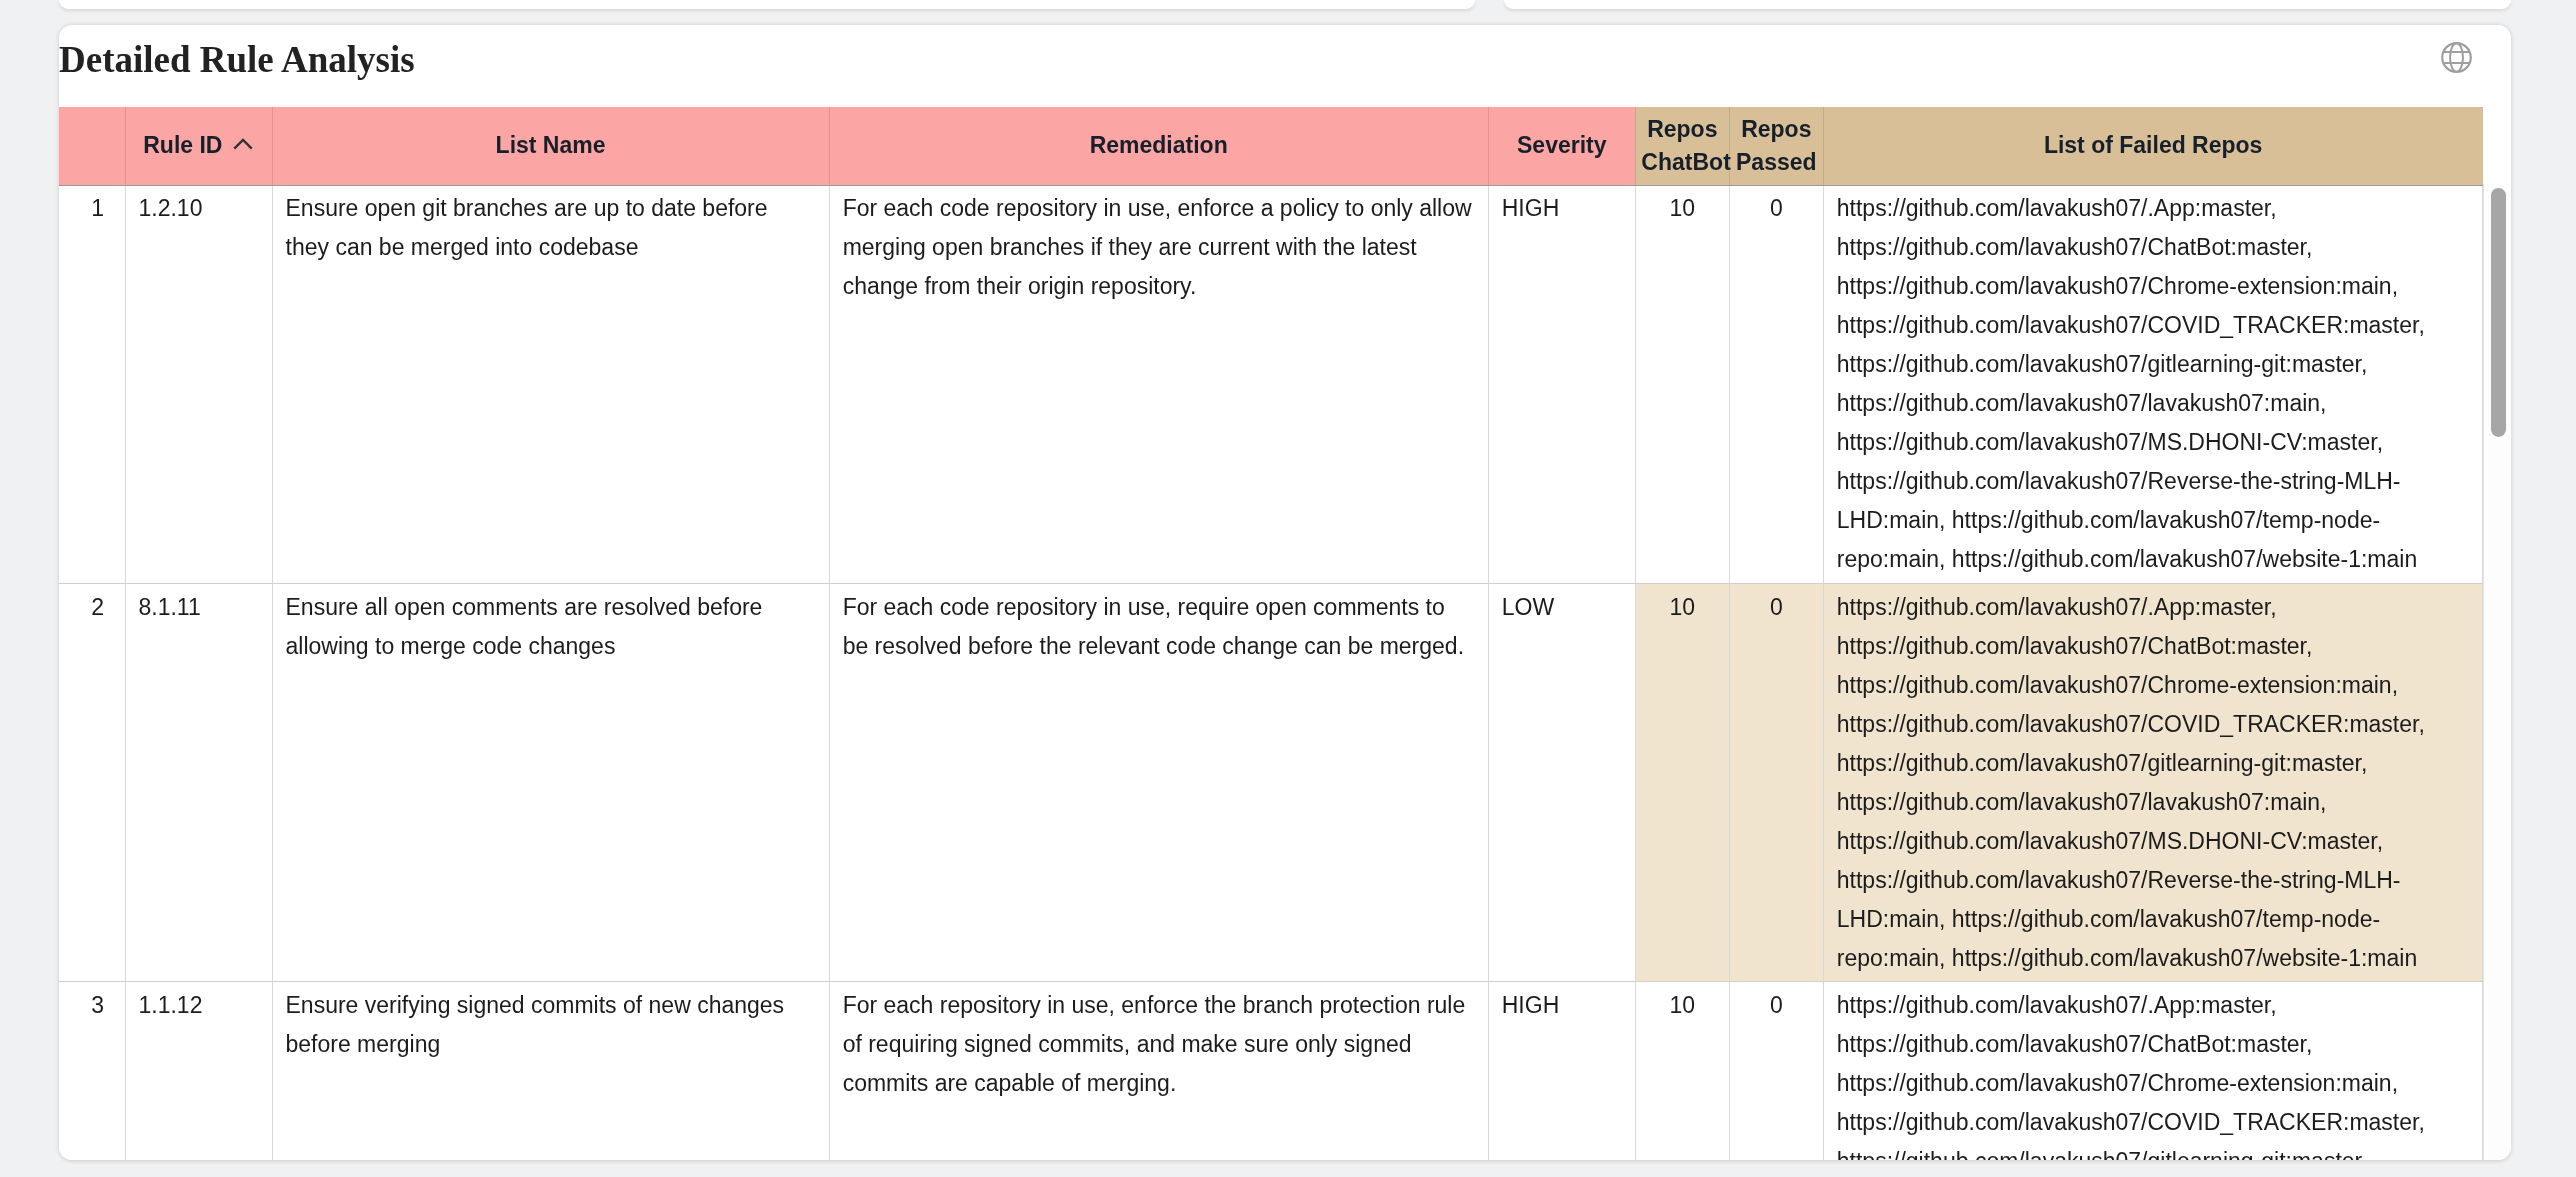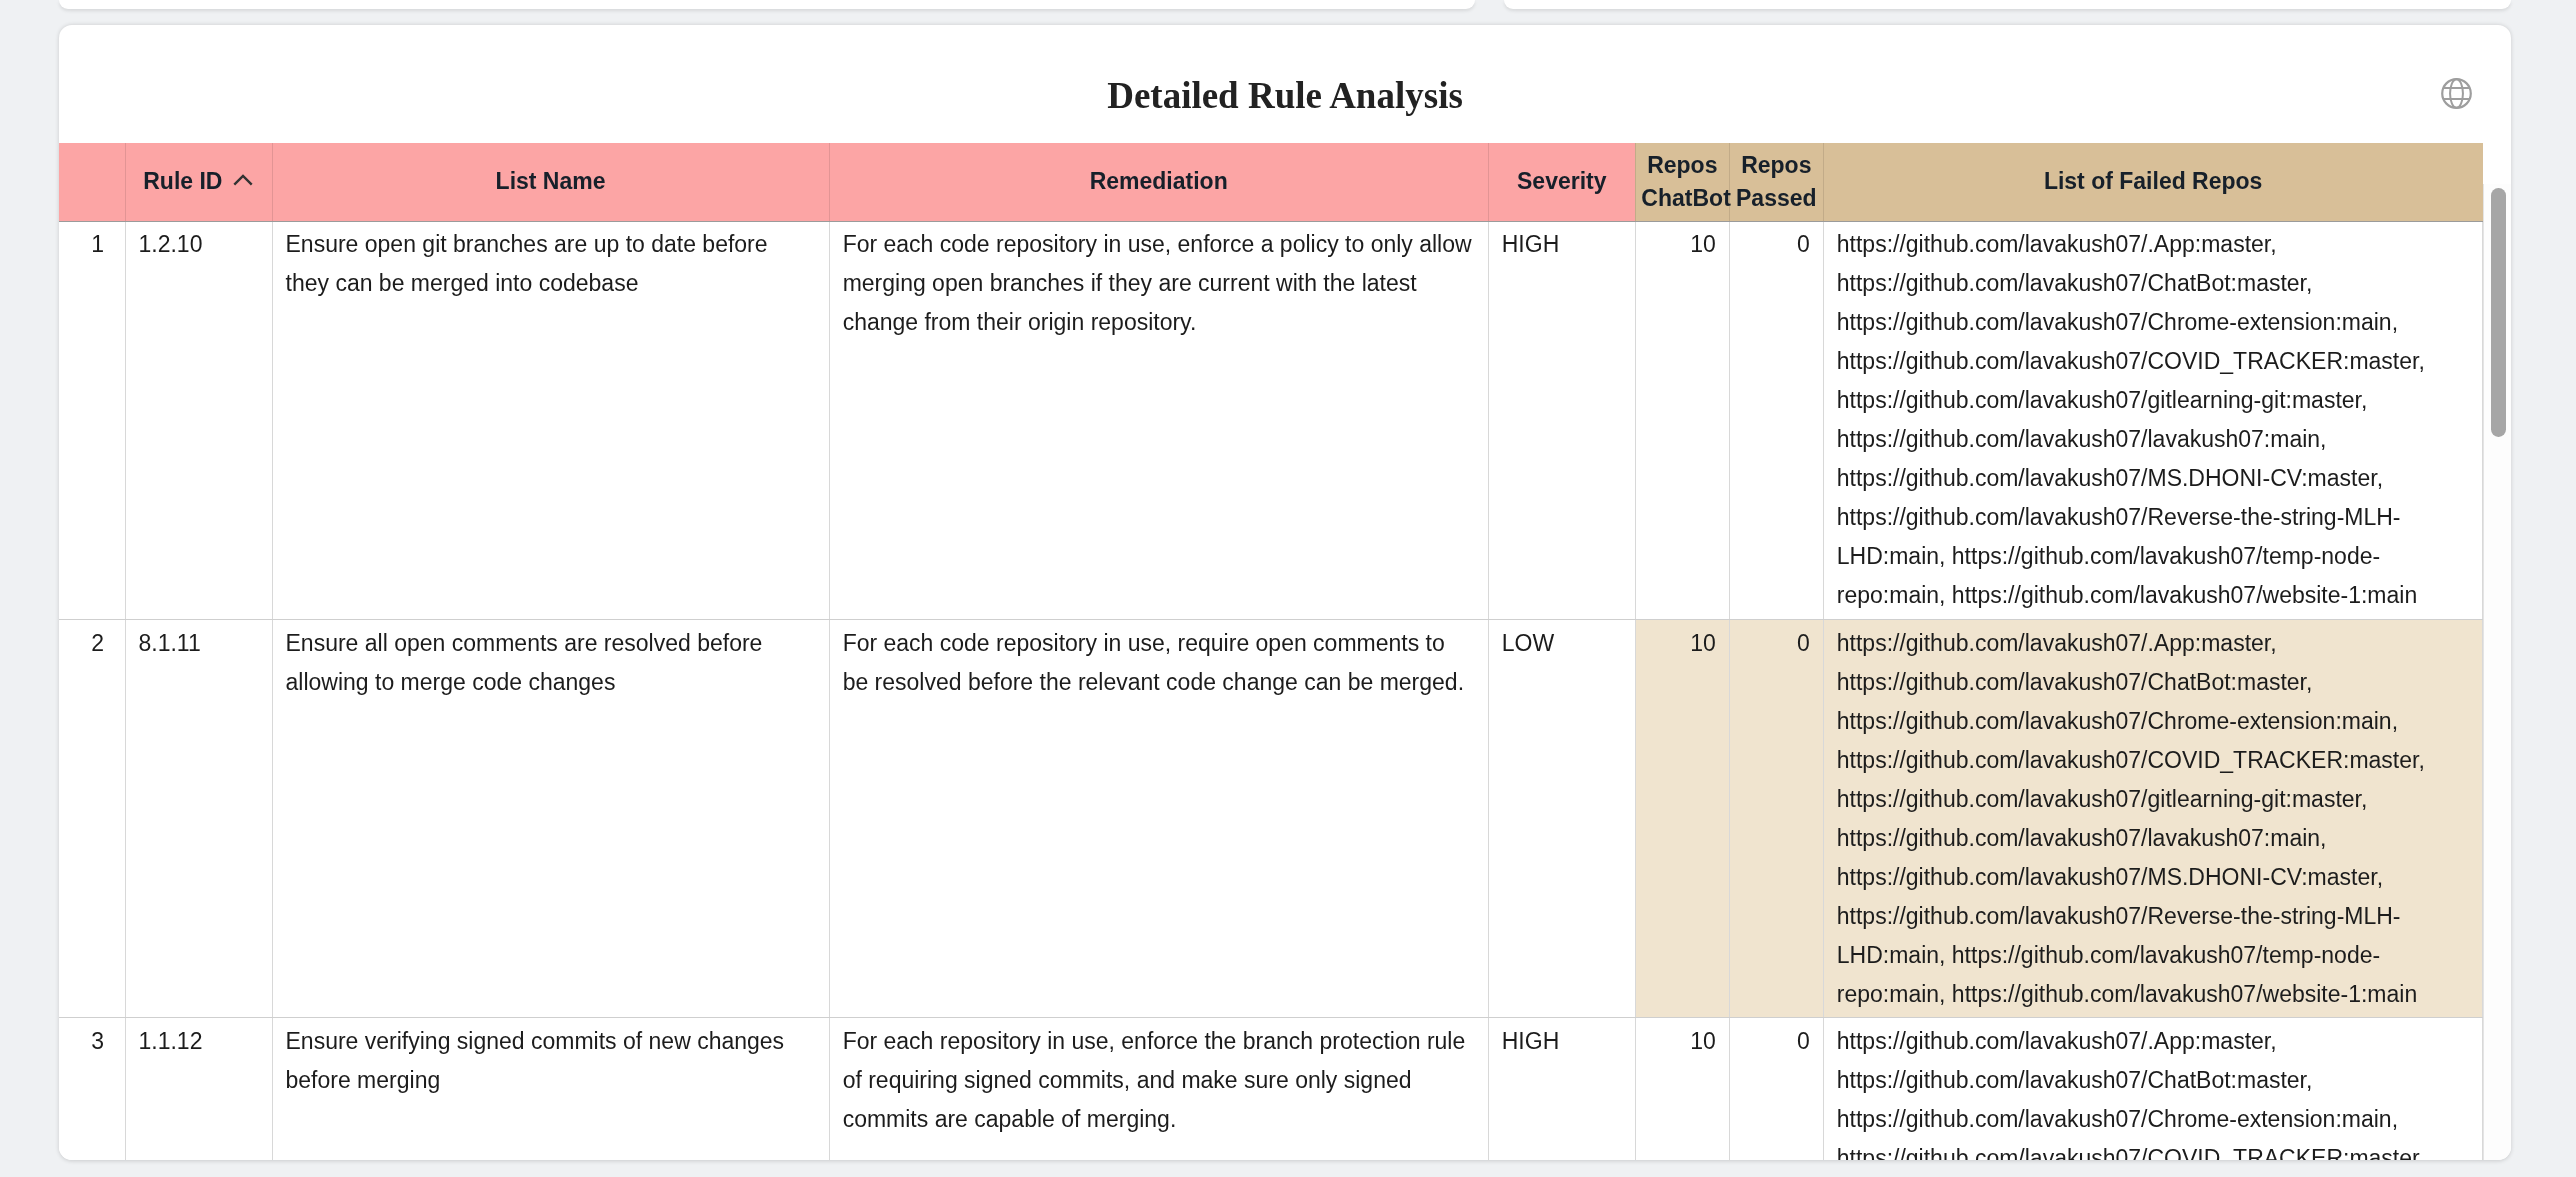--- a/index.html
+++ b/index.html
@@ -11,40 +11,40 @@
   .top-card { position:absolute; top:0; height:9.3px; background:#ffffff;
               border-radius:0 0 11px 11px; box-shadow:0 1.9px 3.7px rgba(0,0,0,0.10); }
   .top-card.left  { left:59px;  width:1416px; }
   .top-card.right { left:1504px; width:1007px; }
 
   .card { position:absolute; left:59px; top:25px; width:2452px; height:1135px;
           background:#ffffff; border-radius:13px; overflow:hidden;
           box-shadow:0 0.9px 4.6px rgba(0,0,0,0.16); }
 
   .card-top { position:relative; height:82px; }
-  .page-title { text-align:center; padding-top:13px; font-family:"Liberation Serif", serif;
-                font-size:37px; font-weight:bold; color:#222;margin-top:36px; }
+  .page-title { text-align:left; padding-top:13px; font-family:"Liberation Serif", serif;
+                font-size:37px; font-weight:bold; color:#222; }
   .globe { position:absolute; top:15px; right:37px; width:35px; height:35px; }
 
   table.rules { border-collapse:collapse; table-layout:fixed; width:2424px;
                 font-size:23px; line-height:39px; color:#1c1c1c; }
   thead th { height:78px; background:#fca5a5; font-weight:bold; text-align:center;
              vertical-align:middle; line-height:33px; padding:0 5.6px;
              border-right:0.9px solid rgba(0,0,0,0.10); border-bottom:0.9px solid #9b9b9b;
              color:#17202a; }
   thead th.tan { background:#d8bf98; }
   thead th:last-child { border-right:none; }
 
   tbody td { vertical-align:top; padding:3.7px 13px; border-right:0.9px solid #d8d8d8;
              border-bottom:0.9px solid #cfcfcf; background:#ffffff; word-wrap:break-word;
              overflow-wrap:break-word; }
   tbody tr { height:391px; }
   tbody tr.last { height:389px; }
   td.num { text-align:right; padding-right:20.4px; }
-  td.count { text-align:right; }
+  td.count { text-align:center; }
   tr.alt td.tan-col { background:#f0e4cf; }
   td.repo-list { padding-right:26px; }
 
   .caret { display:inline-block; margin-left:9.3px; vertical-align:1.9px; }
 
   .scrollbar { position:absolute; top:159px; right:0; width:28px; bottom:0;
                background:#fdfdfd; border-left:0.9px solid #e4e4e4; }
   .scroll-thumb { position:absolute; top:3.7px; left:6.5px; width:15px; height:249px;
                   background:#a6a6a6; border-radius:7.4px; }
 </style>

